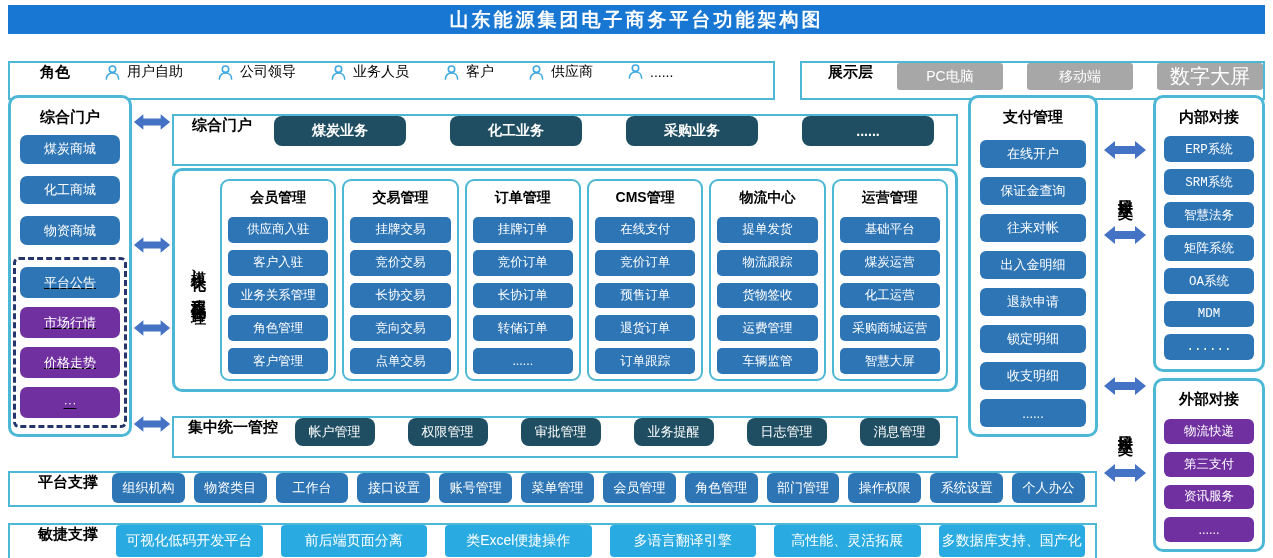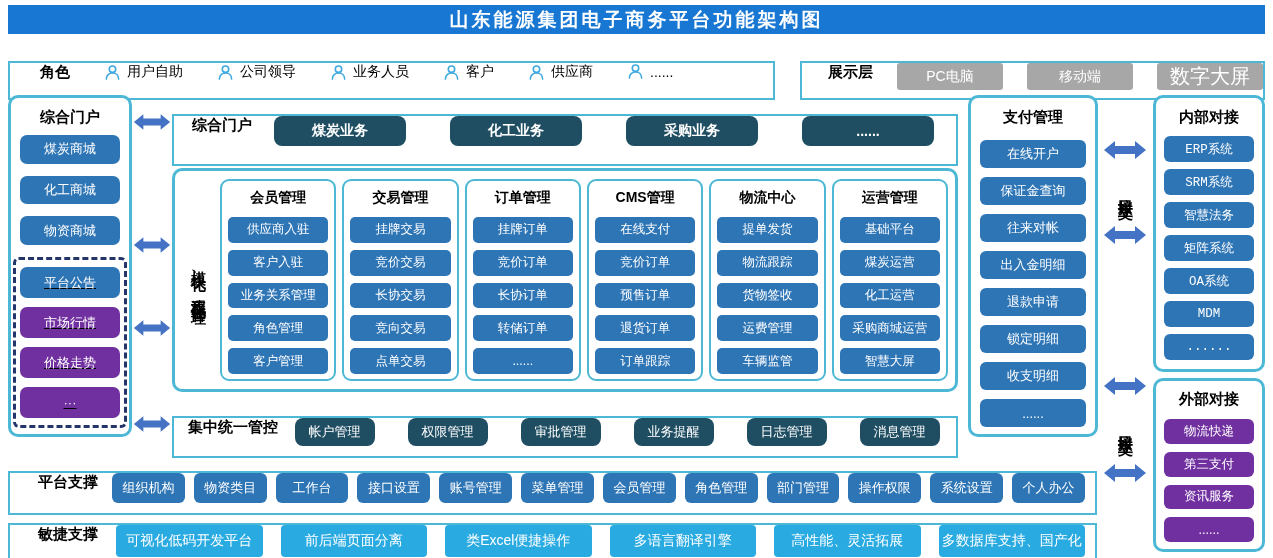--- a/index.html
+++ b/index.html
@@ -50,21 +50,21 @@
   .payment-col .col-title{font-weight:bold;font-size:15px;margin:3px 0 4px 0;}
   .paybtn{width:106px;height:28px;margin-top:9px;}
   
   .internal-col{left:1153px;top:95px;width:112px;height:277px;display:flex;flex-direction:column;align-items:center;padding:7px 0;font-family:Liberation Mono, monospace;}
   .internal-col .col-title{font-weight:bold;font-size:15px;margin:3px 0 2px 0;}
   .ibtn{width:90px;height:26px;margin-top:7px;font-size:12.5px;}
   .external-col{left:1153px;top:378px;width:112px;height:174px;display:flex;flex-direction:column;align-items:center;padding:7px 0;}
   .external-col .col-title{font-weight:bold;font-size:15px;margin:2px 0 2px 0;}
   .ebtn{width:90px;height:26px;margin-top:8px;font-size:12.5px;}
   
-  .platform-row{left:8px;top:455px;width:1089px;height:44px;padding-right:10px;}
+  .platform-row{left:8px;top:455px;width:1089px;height:36px;padding-right:10px;}
   .platform-row .sec-label{margin:0 14px 0 28px;}
   .platform-row .spread{gap:9px;justify-content:flex-start;}
   .plbtn{flex:1;height:30px;}
   .agile-row{left:8px;top:507px;width:1089px;height:45px;padding-right:10px;}
   .agile-row .sec-label{margin:0 18px 0 28px;}
   .agile-row .spread{gap:18px;justify-content:flex-start;}
   .abtn{flex:1;height:32px;font-size:14px;}
   
   .harrow{position:absolute;}
   .gut-label{position:absolute;writing-mode:vertical-rl;font-weight:bold;font-size:15px;letter-spacing:2px;

